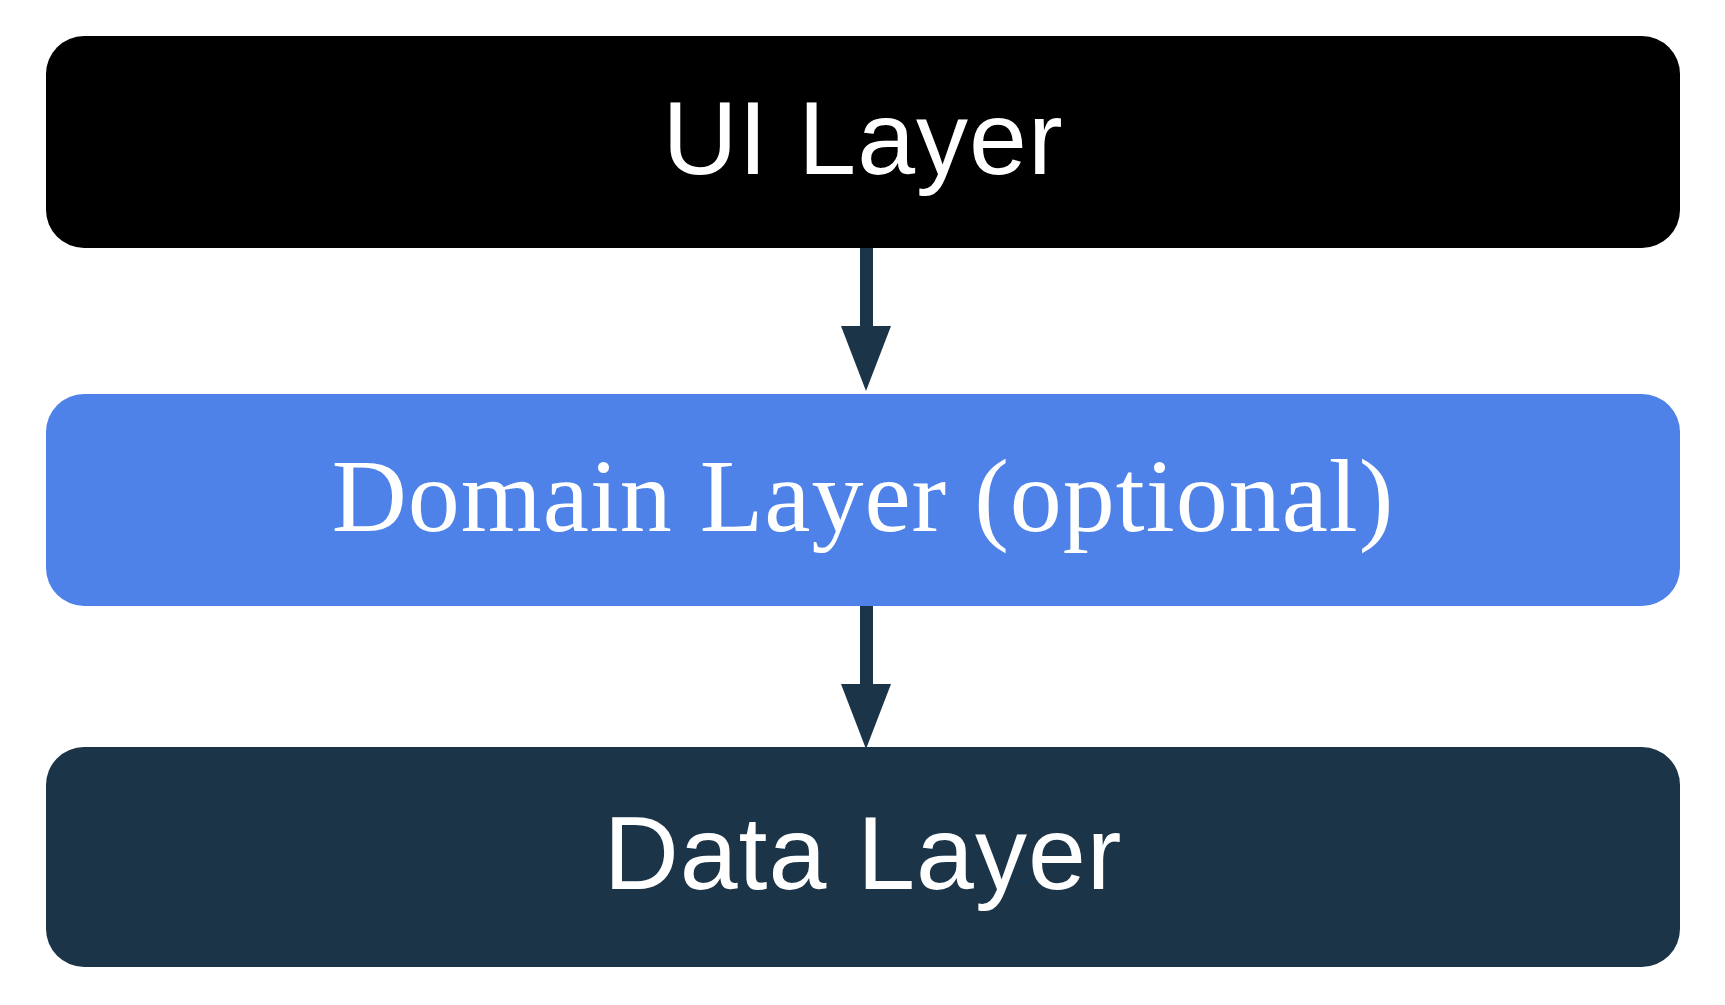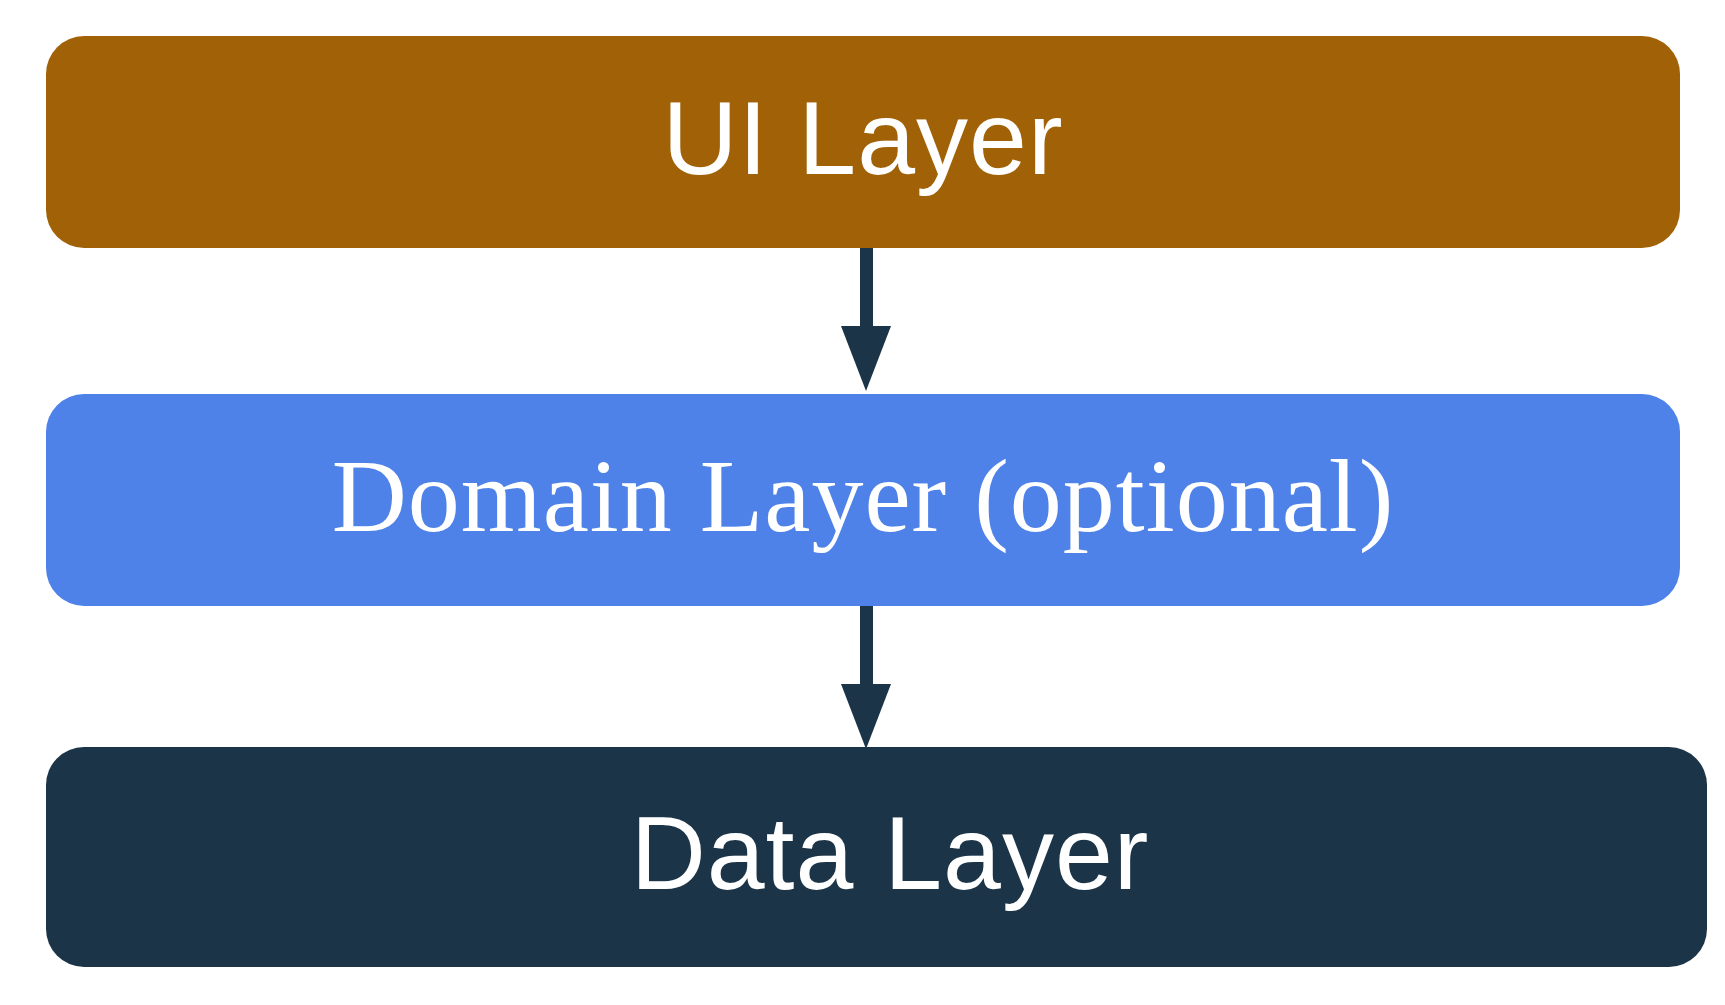--- a/index.html
+++ b/index.html
@@ -28,21 +28,21 @@
     color: #ffffff;
     font-size: 104px;
     font-weight: 400;
     letter-spacing: 1px;
     line-height: 1;
     white-space: nowrap;
     transform: translateY(-4px);
   }
   .box-ui     { top: 36px;  height: 212px; }
   .box-domain { top: 394px; height: 212px; }
-  .box-data   { top: 747px; height: 220px; padding-left: 27px; }
+  .box-data   { top: 747px; height: 220px; }
 
   .arrow {
     position: absolute;
     left: 866px;
     transform: translateX(-50%);
     display: flex;
     flex-direction: column;
     align-items: center;
   }
   .arrow-1 { top: 248px; }
@@ -58,21 +58,21 @@
     border-right: 25px solid transparent;
     border-top-width: 65px;
     border-top-style: solid;
   }
 </style>
 </head>
 <body>
 
 <div class="canvas">
 
-  <div class="layer-box box-ui" style="background: #a16207;">
+  <div class="layer-box box-ui" style="background: #000000;">
     <span class="layer-label" style="color: rgb(255, 255, 255);">UI Layer</span>
   </div>
 
   <div class="arrow arrow-1">
     <div class="shaft" style="background: rgb(28, 52, 71);"></div>
     <div class="head" style="border-top-color: rgb(28, 52, 71);"></div>
   </div>
 
   <div class="layer-box box-domain" style="background: rgb(78, 130, 233); font-family: Liberation Serif, serif;">
     <span class="layer-label" style="color: rgb(255, 255, 255);">Domain Layer (optional)</span>

